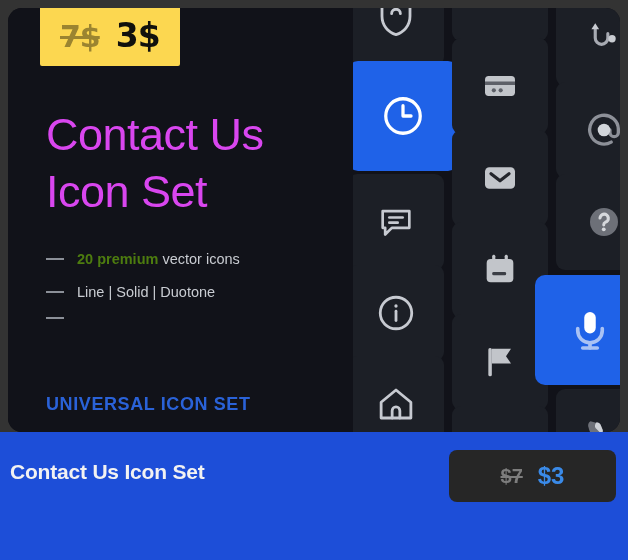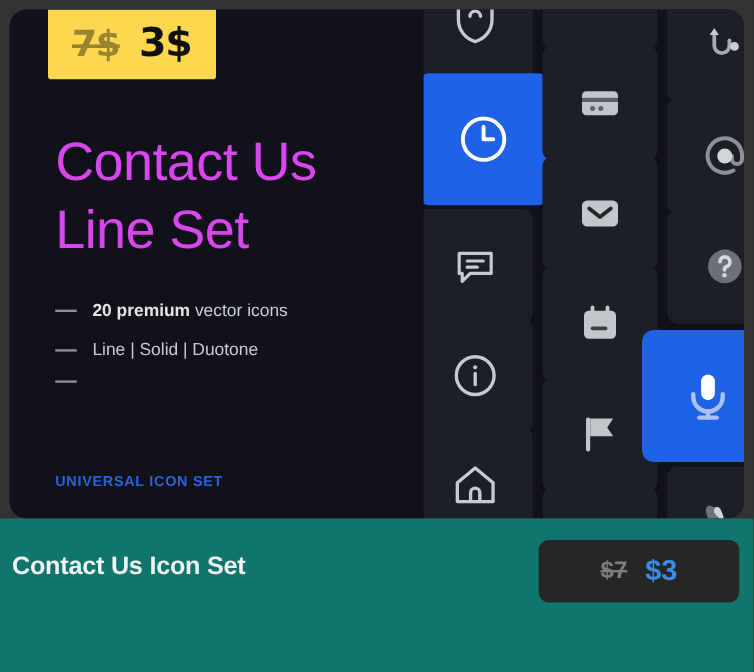--- a/index.html
+++ b/index.html
@@ -101,27 +101,27 @@
   }
   .feature-row .dash {
     display: inline-block;
     width: 18px;
     height: 1.5px;
     background: #8b8f98;
     margin-right: 13px;
     flex: none;
   }
   .feature-row .txt { white-space: nowrap; }
-  .feature-row .txt b { color: #e5e5e5; font-weight: 700; }
+  .feature-row .txt b { color: #4d7c0f; font-weight: 700; }
 
   .tagline {
     position: absolute;
     left: 38px;
     top: 386px;
-    font-size: 12px;
+    font-size: 18px;
     font-weight: 600;
     letter-spacing: 0.6px;
     color: #2a62d8;
   }
 
   
   .icon-grid {
     position: absolute;
     left: 345px;
     top: 0;
@@ -139,21 +139,21 @@
   .tile.blue  { background: #1f62e8; }
   .tile svg { display: block; }
 
   
   .meta {
     position: absolute;
     left: 0;
     top: 432px;
     width: 628px;
     height: 128px;
-    background: #0f766e;
+    background: #1d4ed8;
   }
   .meta-title {
     position: absolute;
     left: 10px;
     top: 28px;
     font-size: 21px;
     font-weight: 700;
     color: #f2f2f2;
     letter-spacing: -0.2px;
     white-space: nowrap;
@@ -314,21 +314,21 @@
 
     <div class="info-panel">
 
       <div class="price-badge">
         <span class="old">7$</span>
         <span class="new">3$</span>
       </div>
 
       <div class="headline">
           <div>Contact Us</div>
-          <div>Line Set</div>
+          <div>Icon Set</div>
         </div>
 
       <div class="features">
           <div class="feature-row">
             <span class="dash"></span>
             <span class="txt"><b>20 premium</b> vector icons</span>
           </div>
           <div class="feature-row">
             <span class="dash"></span>
             <span class="txt">Line | Solid | Duotone</span>

